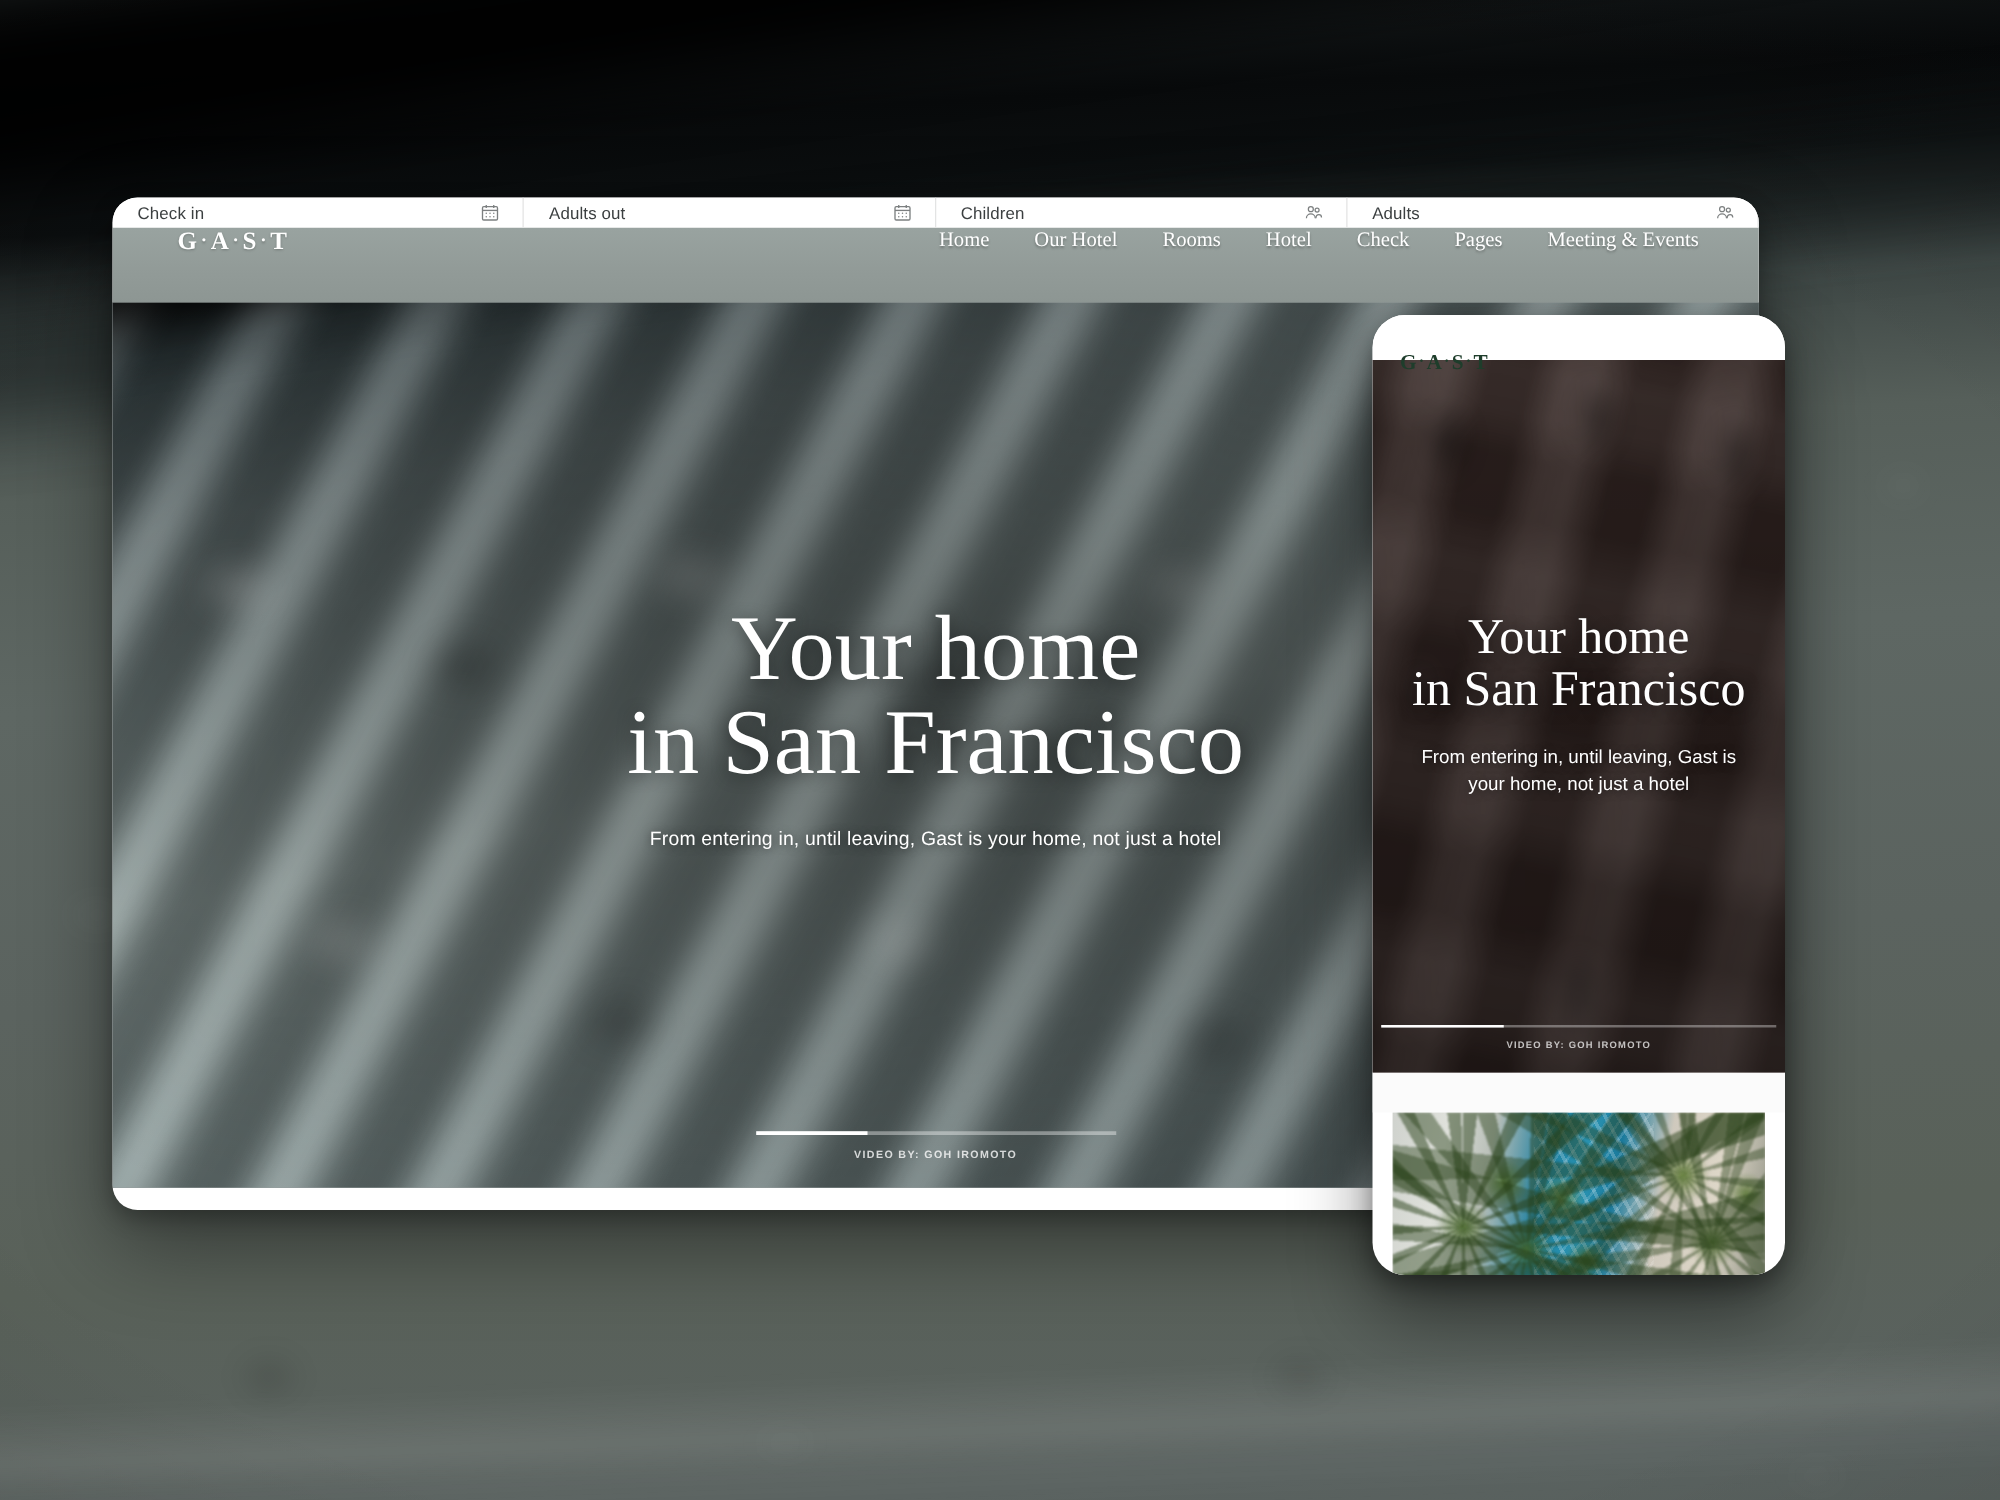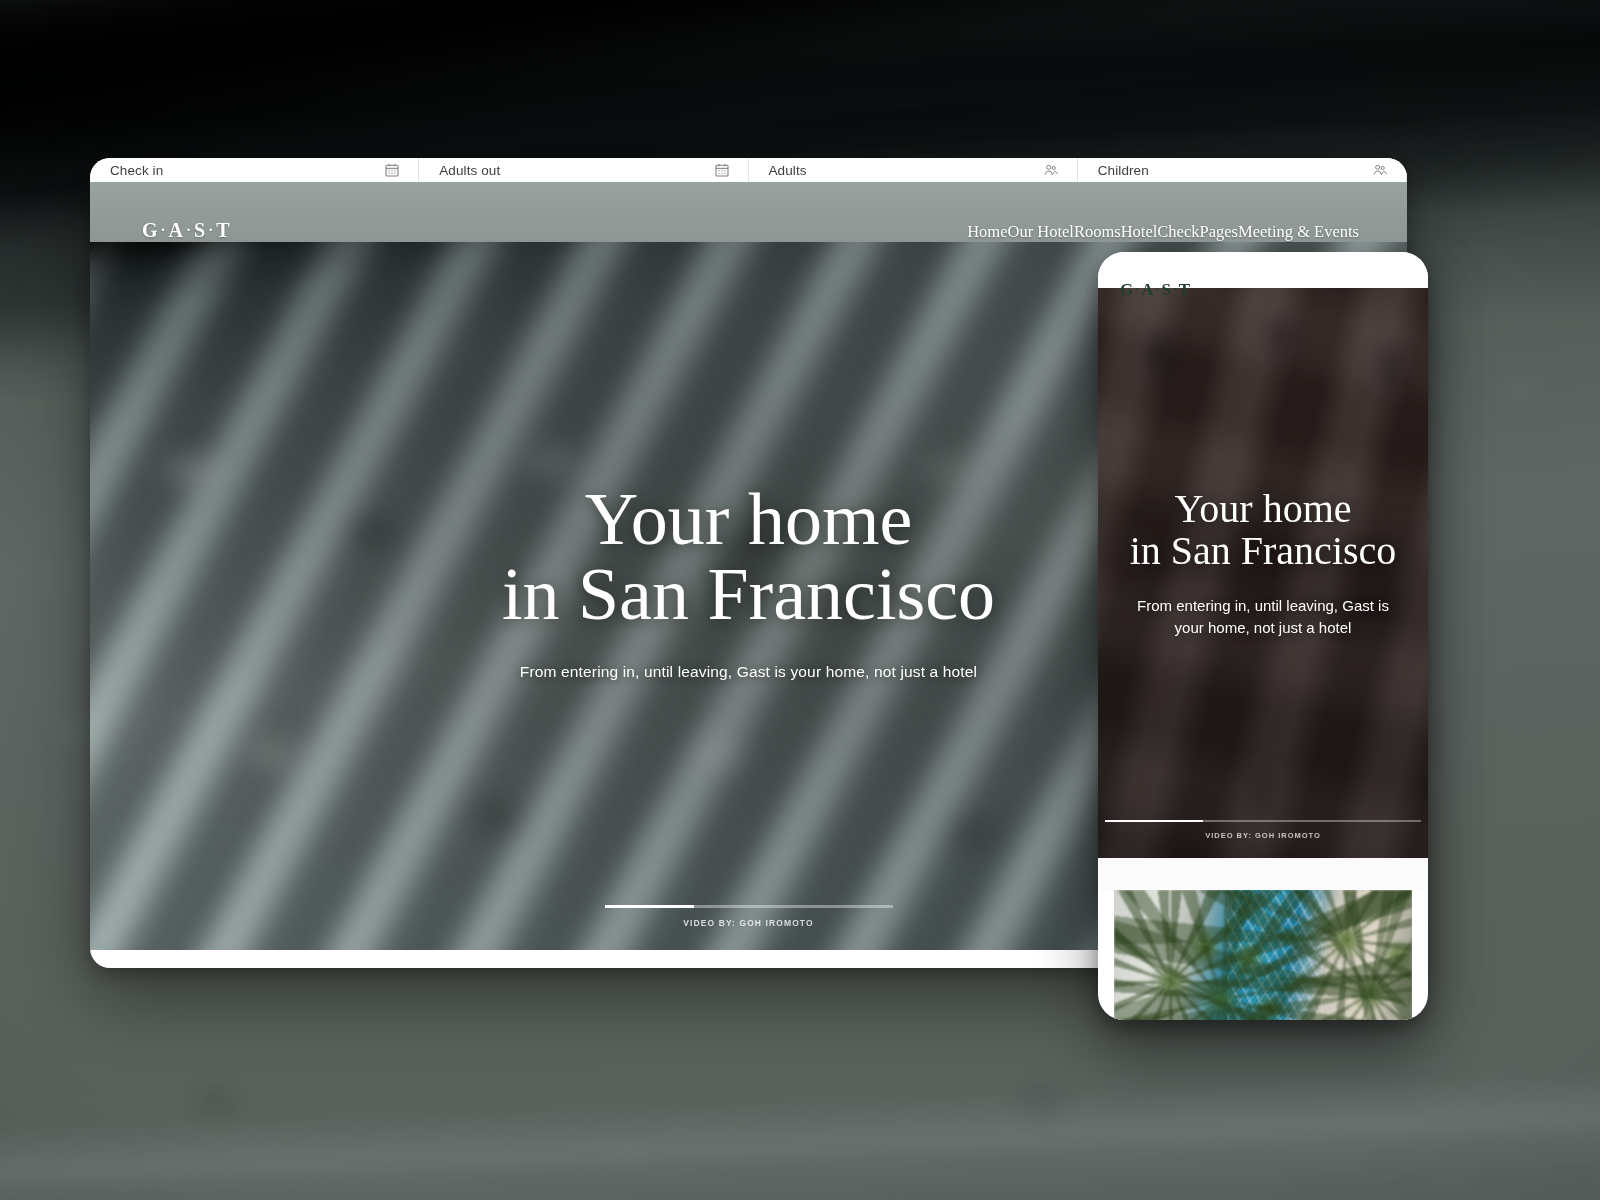--- a/index.html
+++ b/index.html
@@ -86,30 +86,30 @@
   .bk-ic svg { display:block; width:16px; height:16px; }
   .bk-cta {
     flex:0 0 260px; background:#1e3d2b; color:#fff;
     display:flex; align-items:center; justify-content:center;
     font-size:12.5px; font-weight:bold; letter-spacing:1.25px;
   }
 
   
   .navbar {
     position:relative; z-index:4; height:60px;
-    display:flex; align-items:flex-end; justify-content:space-between;
+    display:flex; align-items:flex-start; justify-content:space-between;
     padding:0 48px 0 52px;
     background:linear-gradient(180deg,#99a3a0 0%, #929b98 55%, #8d9693 100%);
   }
   .logo {
     font-family:"Liberation Serif", serif; color:#fff; font-weight:bold;
     font-size:20px; letter-spacing:1px; text-shadow:0 1px 2px rgba(0,0,0,.25);
   }
   .logo .dot { font-size:15px; vertical-align:2px; padding:0 2px; }
-  .navlinks { display:flex; align-items:center; }
+  .navlinks { display:flex; align-items:center; gap:36px; }
   .navlinks a {
     font-family:"Liberation Serif", serif; color:#fff; font-size:16.5px;
     text-decoration:none; white-space:nowrap; text-shadow:0 1px 2px rgba(0,0,0,.3);
   }
 
   
   .hero {
     position:relative; height:708px; overflow:hidden; background:#2f3b3d;
   }
   .hero-img { position:absolute; inset:-40px; }
@@ -335,43 +335,43 @@
             <circle cx="12" cy="13" r=".9" fill="#4a4f50" stroke="none"></circle>
             <circle cx="16.5" cy="13" r=".9" fill="#4a4f50" stroke="none"></circle>
             <circle cx="7.5" cy="17" r=".9" fill="#4a4f50" stroke="none"></circle>
             <circle cx="12" cy="17" r=".9" fill="#4a4f50" stroke="none"></circle>
             <circle cx="16.5" cy="17" r=".9" fill="#4a4f50" stroke="none"></circle>
           </svg>
         </span>
       </div>
 
       <div class="bk-field">
+        <span class="ph">Children</span>
+        <span class="bk-ic">
+          <svg viewBox="0 0 24 24" fill="none" stroke="#4a4f50" stroke-width="1.5">
+            <circle cx="8.5" cy="8" r="3"></circle>
+            <circle cx="16" cy="9" r="2.4"></circle>
+            <path d="M3.2 19c0-3.1 2.4-5.2 5.3-5.2s5.3 2.1 5.3 5.2"></path>
+            <path d="M14.6 19c0-2.6 1.6-4.4 3.6-4.4 1.7 0 3.1 1.3 3.1 3.4"></path>
+          </svg>
+        </span>
+      </div>
+
+      <div class="bk-field">
         <span class="ph">Adults</span>
         <span class="bk-ic">
           <svg viewBox="0 0 24 24" fill="none" stroke="#4a4f50" stroke-width="1.5">
             <circle cx="8.5" cy="8" r="3"></circle>
             <circle cx="16" cy="9" r="2.4"></circle>
             <path d="M3.2 19c0-3.1 2.4-5.2 5.3-5.2s5.3 2.1 5.3 5.2"></path>
             <path d="M14.6 19c0-2.6 1.6-4.4 3.6-4.4 1.7 0 3.1 1.3 3.1 3.4"></path>
           </svg>
         </span>
       </div>
 
-      <div class="bk-field">
-        <span class="ph">Children</span>
-        <span class="bk-ic">
-          <svg viewBox="0 0 24 24" fill="none" stroke="#4a4f50" stroke-width="1.5">
-            <circle cx="8.5" cy="8" r="3"></circle>
-            <circle cx="16" cy="9" r="2.4"></circle>
-            <path d="M3.2 19c0-3.1 2.4-5.2 5.3-5.2s5.3 2.1 5.3 5.2"></path>
-            <path d="M14.6 19c0-2.6 1.6-4.4 3.6-4.4 1.7 0 3.1 1.3 3.1 3.4"></path>
-          </svg>
-        </span>
-      </div>
-
     </div>
 
     <div class="navbar">
       <div class="logo">
         <span>G</span><span class="dot">·</span><span>A</span><span class="dot">·</span><span>S</span><span class="dot">·</span><span>T</span>
       </div>
       <nav class="navlinks">
         <a href="#">Home</a>
         <a href="#">Our Hotel</a>
         <a href="#">Rooms</a>

